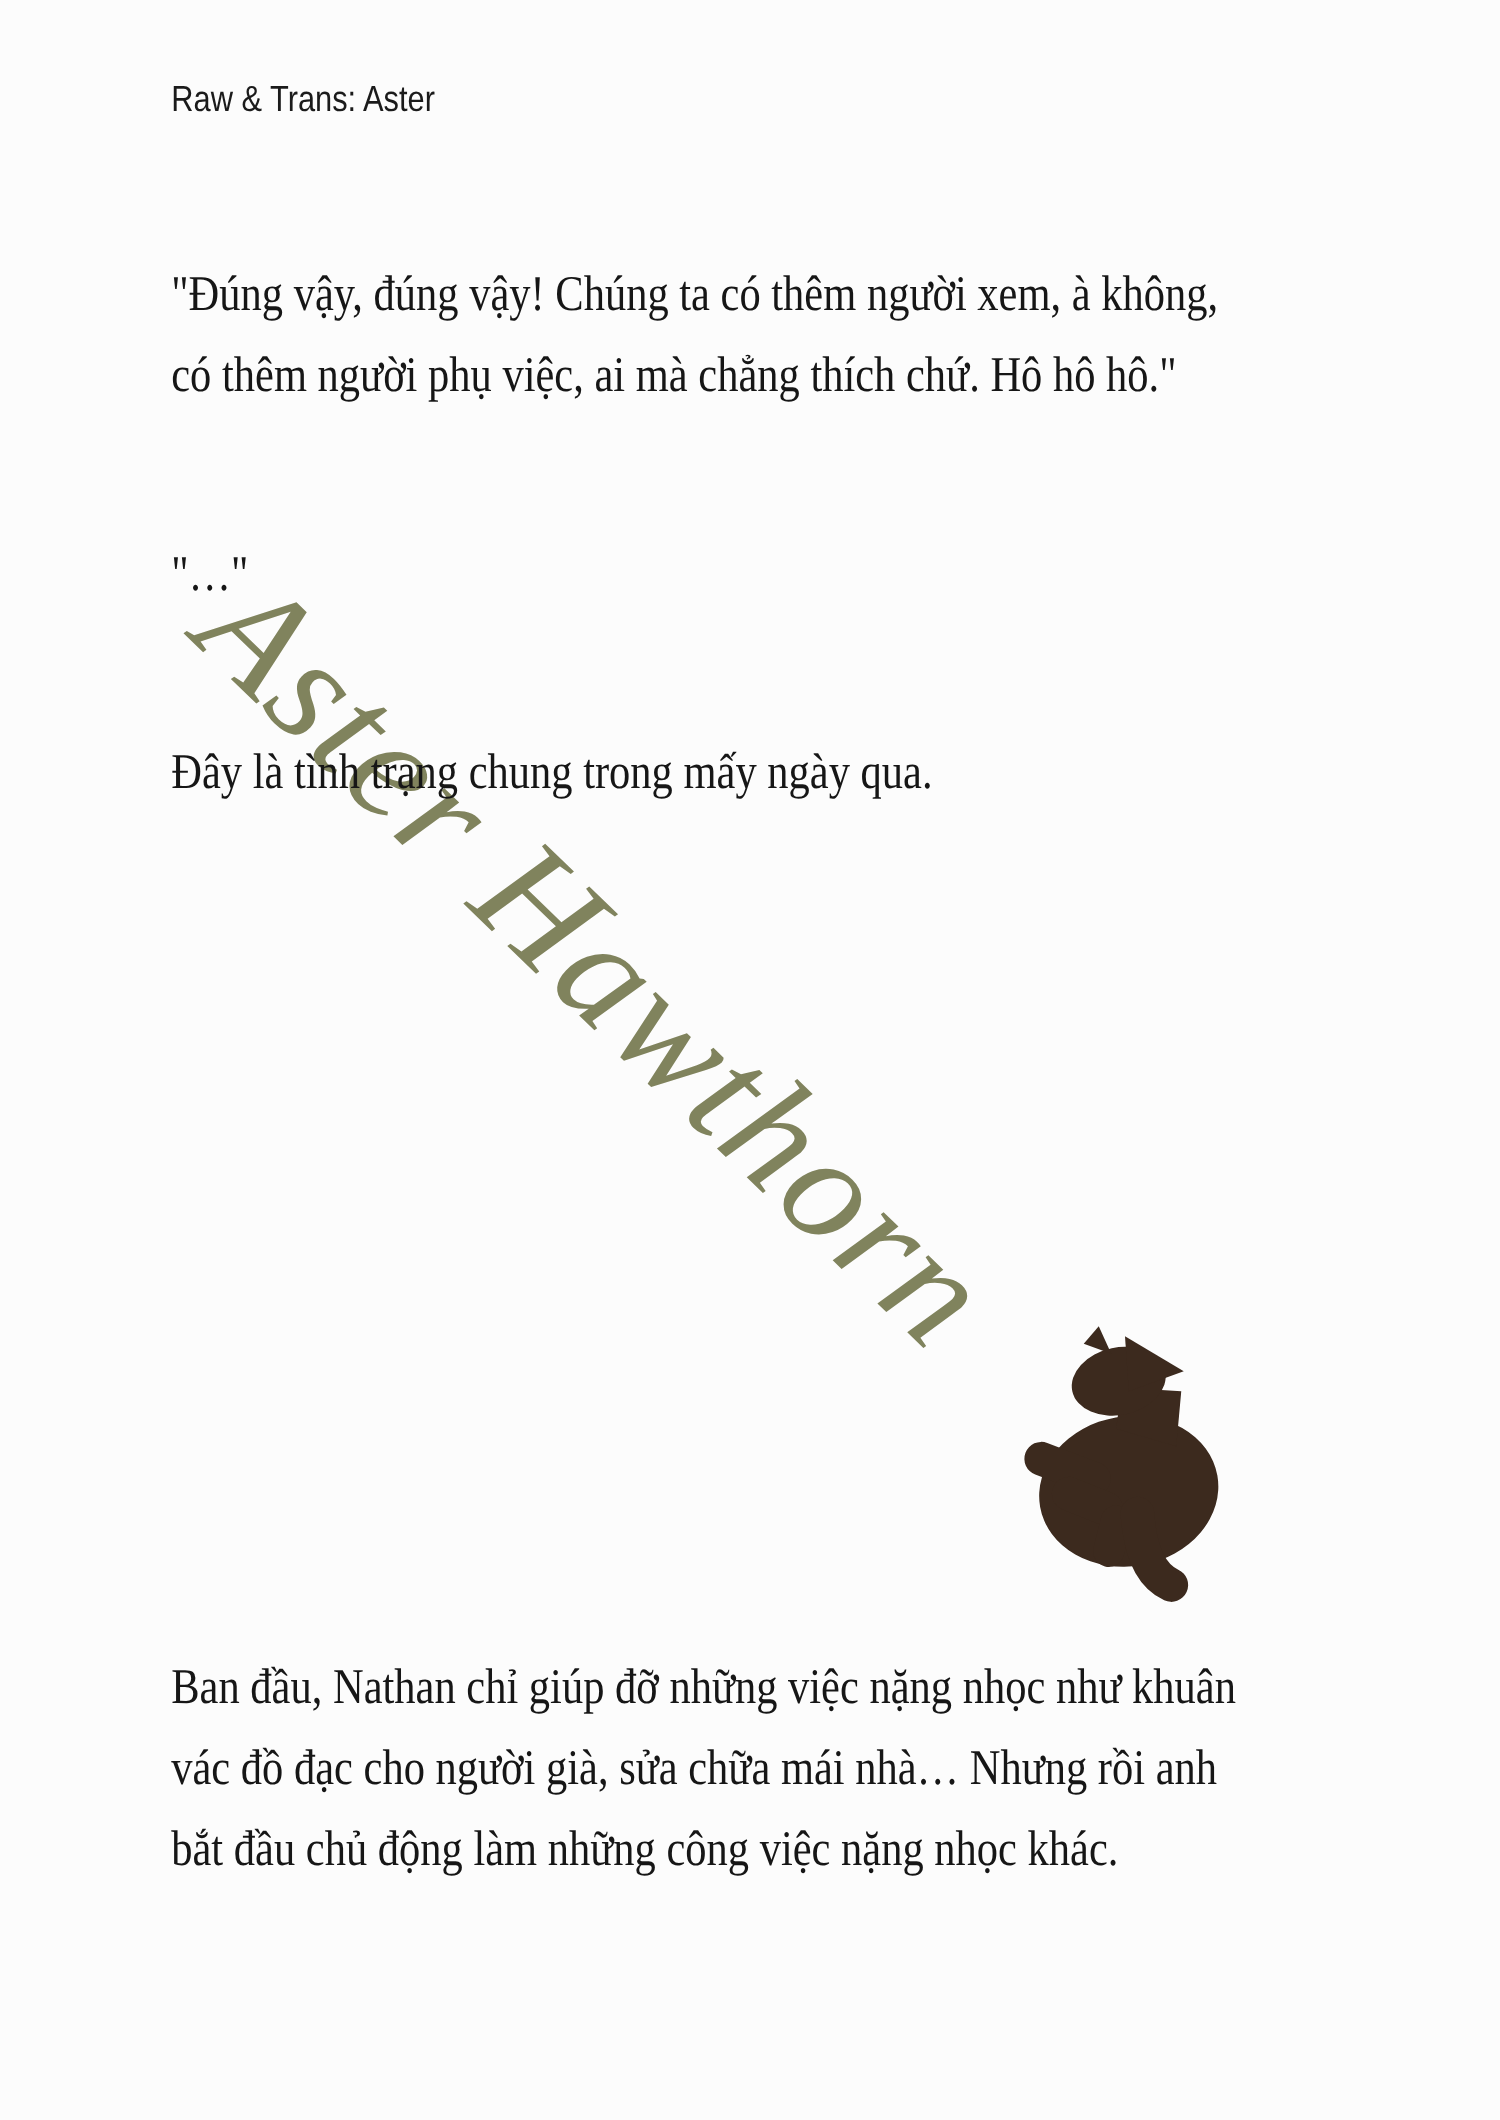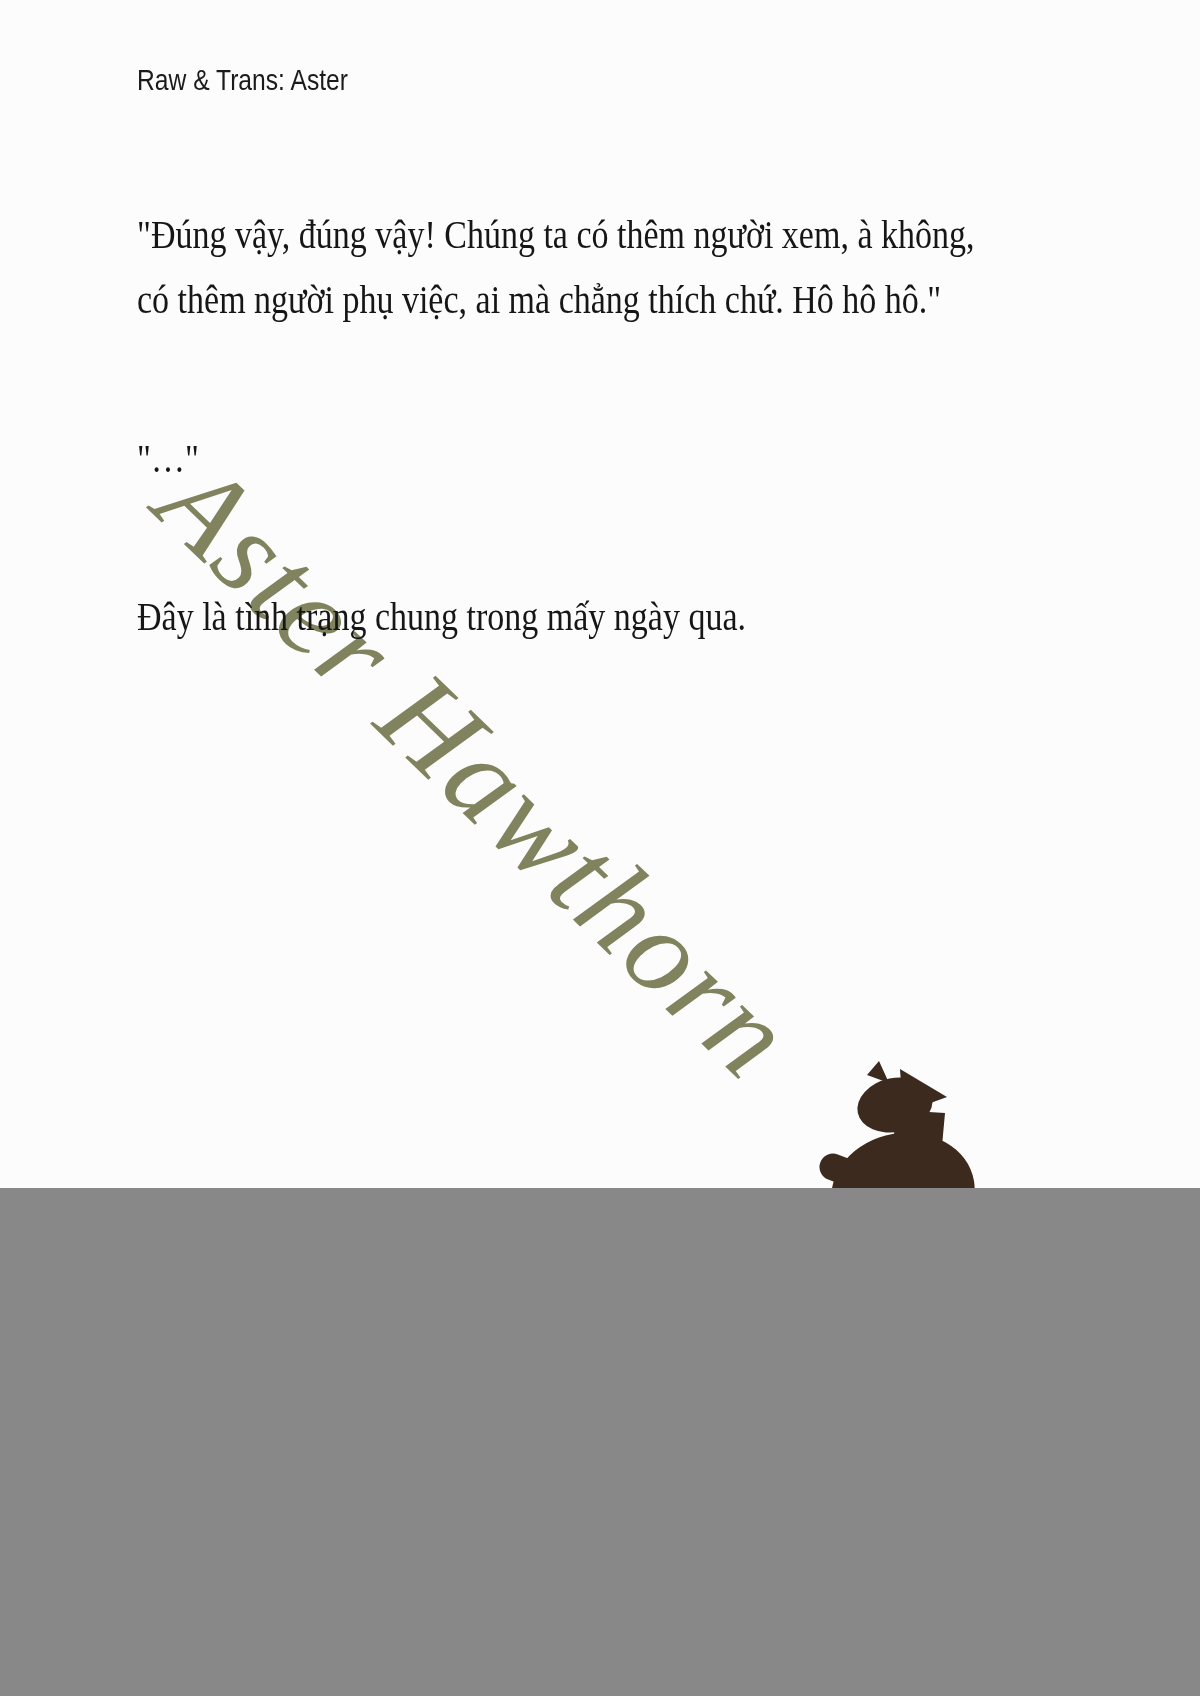--- a/index.html
+++ b/index.html
@@ -1,18 +1,18 @@
 <!DOCTYPE html>
 <html><head>
 <meta charset="utf-8">
 <style>
   html,body { margin:0; padding:0; background:#888; }
   .page {
     position:relative;
-    width:1200px; height:1188px;
+    width:1200px; height:1696px;
     margin:0 auto;
     background:#fcfcfc;
     overflow:hidden;
     font-family:"Liberation Serif","DejaVu Serif",serif;
     color:#161616;
   }
   .credit {
     position:absolute; left:137px; top:64px;
     font-family:"Liberation Sans","DejaVu Sans",sans-serif;
     font-size:29px; line-height:32px; color:#1b1b1b;
@@ -87,14 +87,19 @@
   <div class="para p2">
     <div class="tline">"…"</div>
   </div>
 
   <div class="para p3">
     <div class="tline">Đây là tình trạng chung trong mấy ngày qua.</div>
   </div>
 
 
 
+  <div class="para p6">
+    <div class="tline">Ban đầu, Nathan chỉ giúp đỡ những việc nặng nhọc như khuân</div>
+    <div class="tline">vác đồ đạc cho người già, sửa chữa mái nhà… Nhưng rồi anh</div>
+    <div class="tline">bắt đầu chủ động làm những công việc nặng nhọc khác.</div>
+  </div>
 
 </div>
 
 </body></html>

